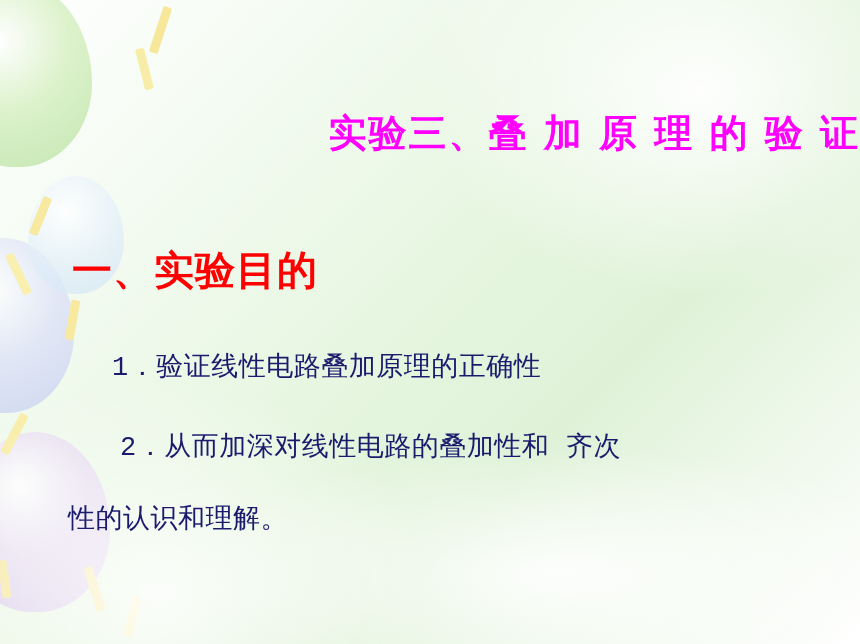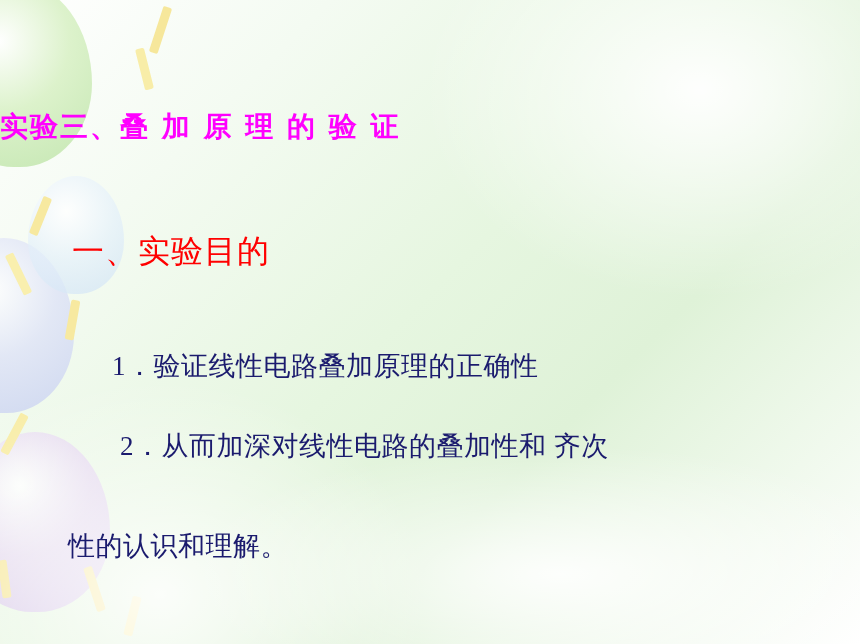--- a/index.html
+++ b/index.html
@@ -101,51 +101,51 @@
   
   .content {
     position: absolute;
     inset: 0;
   }
   .slide-title {
     position: absolute;
     left: 0;
     right: 0;
     top: 108px;
-    text-align: left;
+    text-align: right;
     color: #ff00ff;
     font-family: "DejaVu Sans", "Liberation Sans", sans-serif;
     font-weight: bold;
-    font-size: 28px;
+    font-size: 38px;
     letter-spacing: 2px;
     white-space: nowrap;
   }
 
   .section-heading {
     position: absolute;
     left: 72px;
-    top: 230px;
+    top: 243px;
     color: #ff0000;
     font-family: "DejaVu Sans", "Liberation Sans", sans-serif;
-    font-weight: normal;
-    font-size: 32px;
+    font-weight: bold;
+    font-size: 40px;
     letter-spacing: 1px;
   }
 
   .body-line {
     position: absolute;
     color: #1b1b6e;
-    font-family: Liberation Serif, serif;
+    font-family: Liberation Mono, monospace;
     font-size: 27px;
     letter-spacing: 0.5px;
     white-space: nowrap;
   }
   .line-1 { left: 112px; top: 348px; }
   .line-2 { left: 120px; top: 428px; text-align: right; }
-  .line-3 { left: 68px;  top: 528px; }
+  .line-3 { left: 68px;  top: 500px; }
 </style>
 </head>
 <body>
 
 <div id="slide">
 
   <div class="balloon b1"></div>
   <div class="balloon b2"></div>
   <div class="balloon b3"></div>
   <div class="balloon b4"></div>

